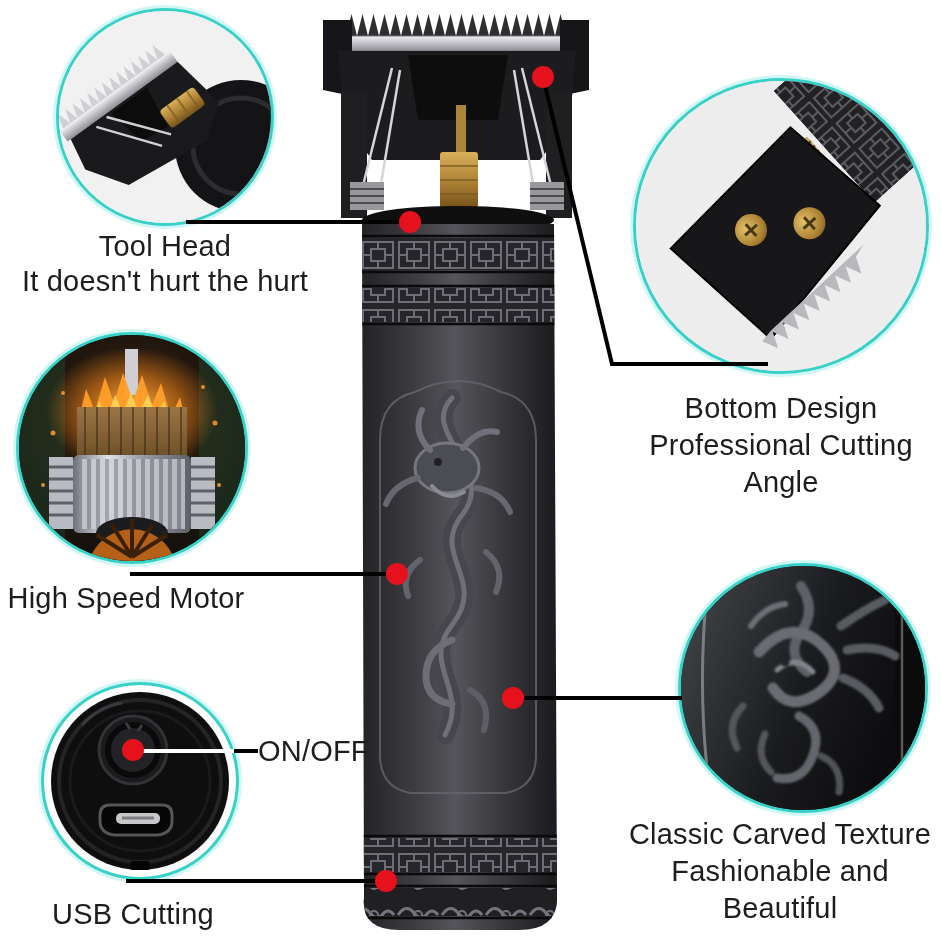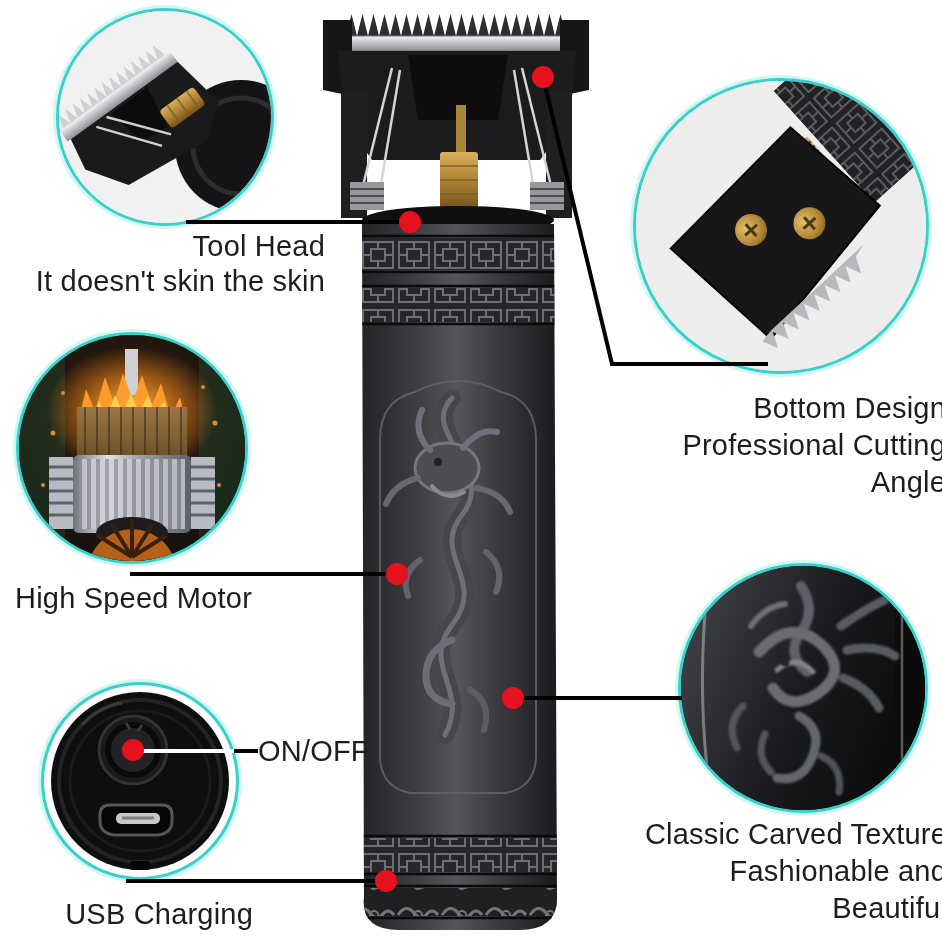--- a/index.html
+++ b/index.html
@@ -10,21 +10,21 @@
   
   .fcircle{position:absolute;border-radius:50%;border:3px solid var(--accent-ring,#38d1c8);
     overflow:hidden;box-sizing:border-box;box-shadow:0 0 0 3px rgba(90,226,216,.28);background:#f1f1f1;}
   .fc-toolhead{left:56px;top:8px;width:218px;height:218px;}
   .fc-motor{left:16px;top:332px;width:232px;height:232px;background:#130d08;}
   .fc-usb{left:41px;top:682px;width:198px;height:198px;background:#fdfdfd;}
   .fc-bottom{left:633px;top:78px;width:296px;height:296px;background:#ededed;}
   .fc-carved{left:678px;top:563px;width:250px;height:250px;background:#1a1b1e;}
   
   .label{position:absolute;color:var(--text-color,#1d1d1f);font-size:29px;line-height:35px;
-    text-align:right;letter-spacing:.2px;}
+    text-align:center;letter-spacing:.2px;}
   .lb-toolhead{left:5px;top:229px;width:320px;}
   .lb-motor{left:0px;top:581px;width:252px;}
   .lb-usb{left:13px;top:897px;width:240px;}
   .lb-onoff{left:258px;top:734px;width:140px;text-align:left;}
   .lb-bottom{left:616px;top:390px;width:330px;line-height:37px;}
   .lb-carved{left:613px;top:816px;width:334px;line-height:37px;}
   .callout-line{stroke:var(--line-color,#000);stroke-width:4;fill:none;}
   .callout-line-white{stroke:#fff;stroke-width:4;fill:none;}
   .callout-dot{fill:var(--callout-dot,#e5121d);}
 </style>
@@ -292,33 +292,33 @@
     <circle class="callout-dot" cx="410" cy="222" r="11"></circle>
     <circle class="callout-dot" cx="543" cy="77" r="11"></circle>
     <circle class="callout-dot" cx="397" cy="574" r="11"></circle>
     <circle class="callout-dot" cx="513" cy="698" r="11"></circle>
     <circle class="callout-dot" cx="133" cy="750" r="11"></circle>
     <circle class="callout-dot" cx="386" cy="881" r="11"></circle>
   </svg>
 
   <div class="label lb-toolhead">
     <div>Tool Head</div>
-    <div>It doesn't skin the skin</div>
+    <div>It doesn't hurt the hurt</div>
   </div>
 
   <div class="label lb-onoff">
     <div>ON/OFF</div>
   </div>
 
   <div class="label lb-motor">
     <div>High Speed Motor</div>
   </div>
 
   <div class="label lb-usb">
-    <div>USB Charging</div>
+    <div>USB Cutting</div>
   </div>
 
   <div class="label lb-bottom">
     <div>Bottom Design</div>
     <div>Professional Cutting Angle</div>
   </div>
 
   <div class="label lb-carved">
     <div>Classic Carved Texture</div>
     <div>Fashionable and Beautiful</div>

